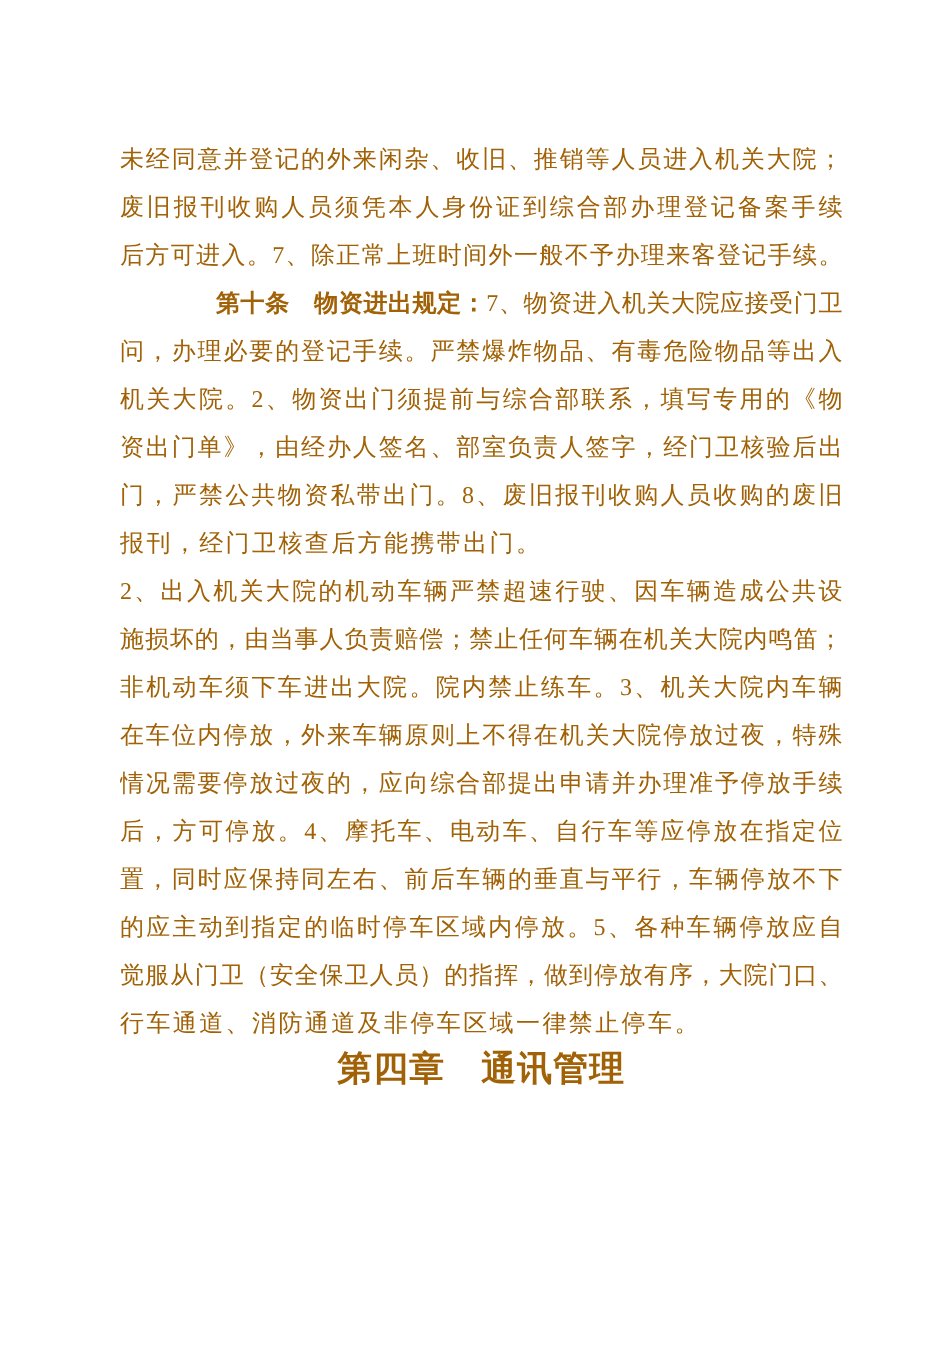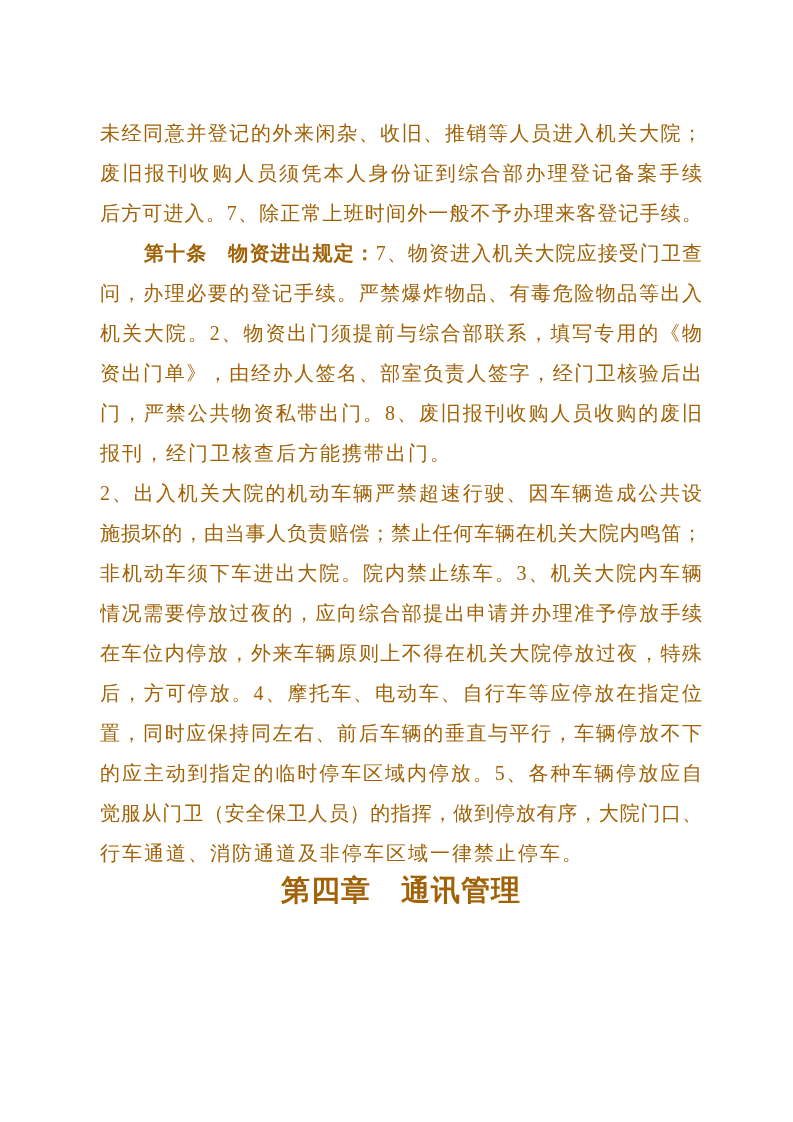--- a/index.html
+++ b/index.html
@@ -33,20 +33,21 @@
   .line.indent {
     text-indent: 44px;
   }
   .line.end {
     text-align: center;
     text-align-last: left;
     letter-spacing: 2px;
   }
   .bold {
     font-weight: bold;
+    margin-left: 36px;
   }
   .chapter {
     font-family: Liberation Mono, monospace;
     font-weight: bold;
     font-size: 29px;
     line-height: 40px;
     height: 40px;
     text-align: center;
     letter-spacing: 1px;
   }
@@ -61,22 +62,22 @@
     <div class="line">后方可进入。7、除正常上班时间外一般不予办理来客登记手续。</div>
     <div class="line indent"><span class="bold">第十条　物资进出规定：</span><span>7、物资进入机关大院应接受门卫查</span></div>
     <div class="line">问，办理必要的登记手续。严禁爆炸物品、有毒危险物品等出入</div>
     <div class="line">机关大院。2、物资出门须提前与综合部联系，填写专用的《物</div>
     <div class="line">资出门单》，由经办人签名、部室负责人签字，经门卫核验后出</div>
     <div class="line">门，严禁公共物资私带出门。8、废旧报刊收购人员收购的废旧</div>
     <div class="line end">报刊，经门卫核查后方能携带出门。</div>
     <div class="line">2、出入机关大院的机动车辆严禁超速行驶、因车辆造成公共设</div>
     <div class="line">施损坏的，由当事人负责赔偿；禁止任何车辆在机关大院内鸣笛；</div>
     <div class="line">非机动车须下车进出大院。院内禁止练车。3、机关大院内车辆</div>
+    <div class="line">在车位内停放，外来车辆原则上不得在机关大院停放过夜，特殊</div>
     <div class="line">情况需要停放过夜的，应向综合部提出申请并办理准予停放手续</div>
-    <div class="line">在车位内停放，外来车辆原则上不得在机关大院停放过夜，特殊</div>
     <div class="line">后，方可停放。4、摩托车、电动车、自行车等应停放在指定位</div>
     <div class="line">置，同时应保持同左右、前后车辆的垂直与平行，车辆停放不下</div>
     <div class="line">的应主动到指定的临时停车区域内停放。5、各种车辆停放应自</div>
     <div class="line">觉服从门卫（安全保卫人员）的指挥，做到停放有序，大院门口、</div>
     <div class="line end">行车通道、消防通道及非停车区域一律禁止停车。</div>
     <div class="chapter">第四章　通讯管理</div>
   </div>
 </div>
 
 </body></html>

